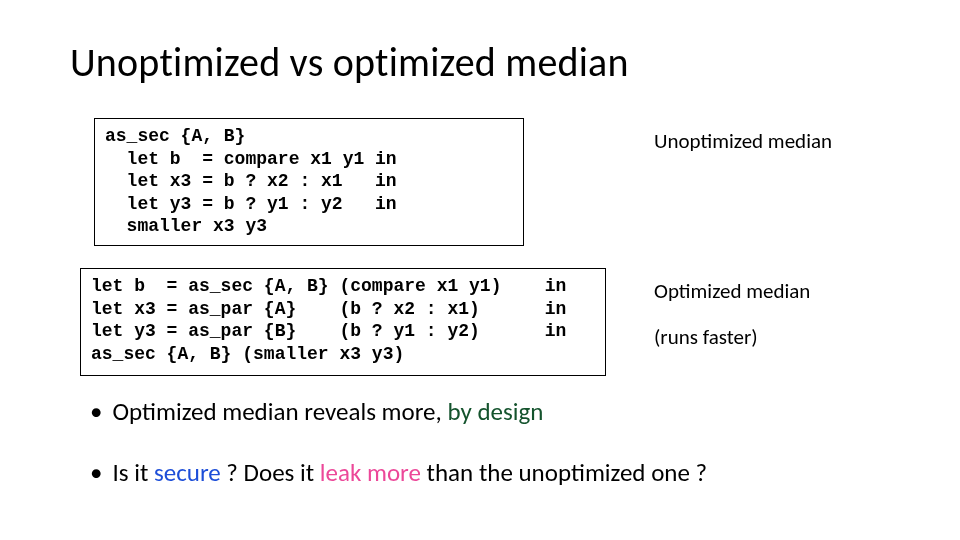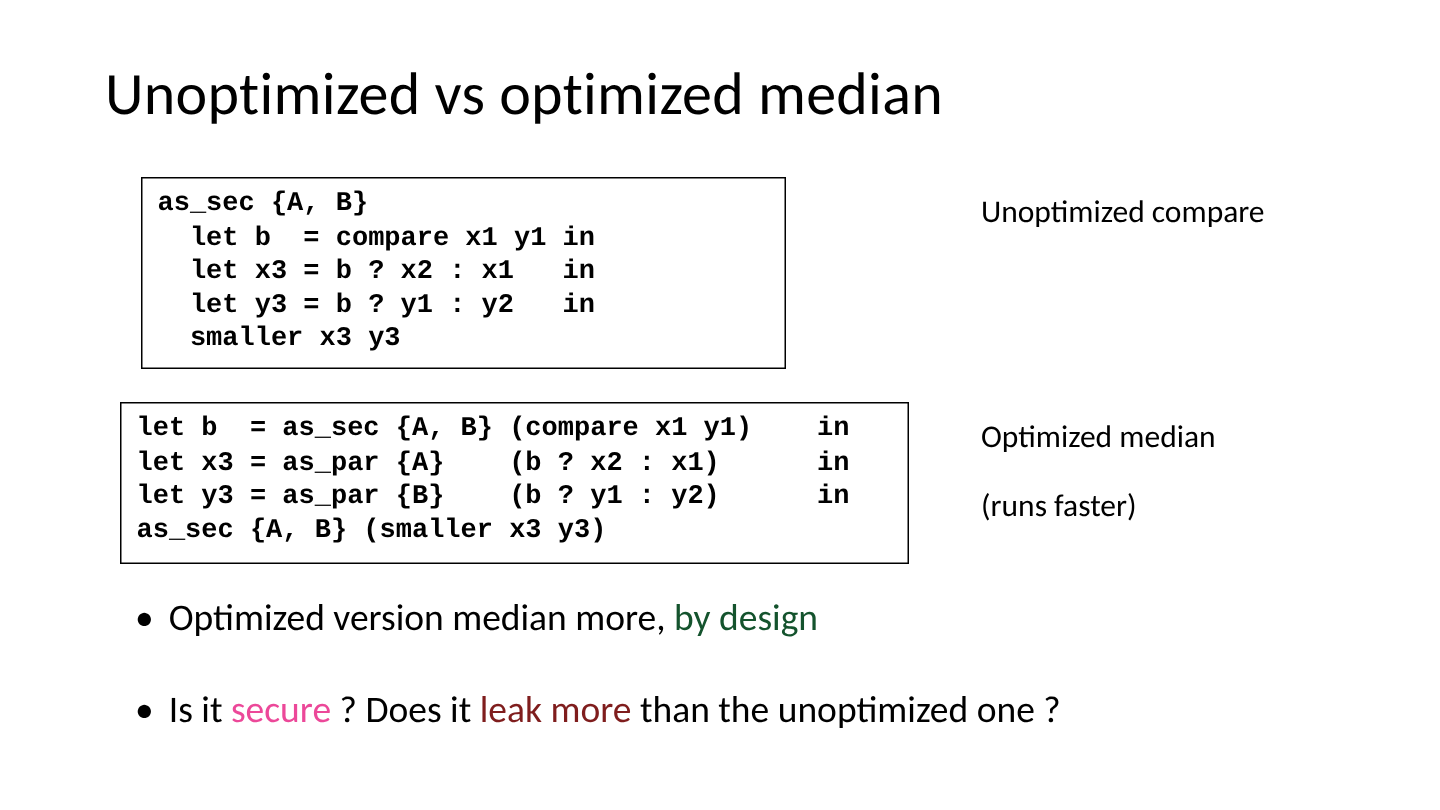--- a/index.html
+++ b/index.html
@@ -70,50 +70,50 @@
     margin-bottom: 30px;
   }
   .bullet-dot {
     color: #000;
     margin-right: 10px;
     font-size: 25px;
     line-height: 1.25;
   }
   .bullet-text { display: inline; }
   .by-design { color: #14532d; }
-  .secure { color: #ec4899; }
-  .leak-more { color: #7f1d1d; }
+  .secure { color: #1d4ed8; }
+  .leak-more { color: #ec4899; }
 </style>
 </head>
 <body>
 
 <div class="slide">
 
   <div class="title">Unoptimized vs optimized median</div>
 
   <div class="code-box code-box-1">as_sec {A, B}
   let b  = compare x1 y1 in
   let x3 = b ? x2 : x1   in
   let y3 = b ? y1 : y2   in
   smaller x3 y3</div>
 
   <div class="code-box code-box-2">let b  = as_sec {A, B} (compare x1 y1)    in
 let x3 = as_par {A}    (b ? x2 : x1)      in
 let y3 = as_par {B}    (b ? y1 : y2)      in
 as_sec {A, B} (smaller x3 y3)</div>
 
-  <div class="label label-1">Unoptimized compare</div>
+  <div class="label label-1">Unoptimized median</div>
   <div class="label label-3">(runs faster)</div>
   <div class="label label-2">Optimized median</div>
 
   <div class="bullets">
     <div class="bullet-row">
       <span class="bullet-dot">•</span>
       <span class="bullet-text">
-        <span>Optimized version median more, </span><span class="by-design">by design</span>
+        <span>Optimized median reveals more, </span><span class="by-design">by design</span>
       </span>
     </div>
     <div class="bullet-row">
       <span class="bullet-dot">•</span>
       <span class="bullet-text">
         <span>Is it </span><span class="secure">secure</span><span> ? Does it </span><span class="leak-more">leak more</span><span> than the unoptimized one ?</span>
       </span>
     </div>
   </div>
 

